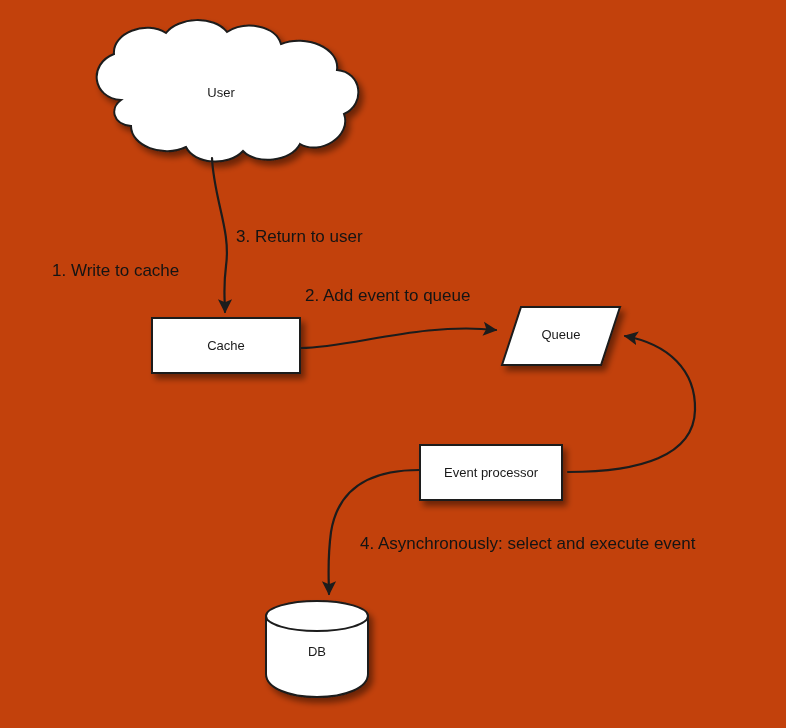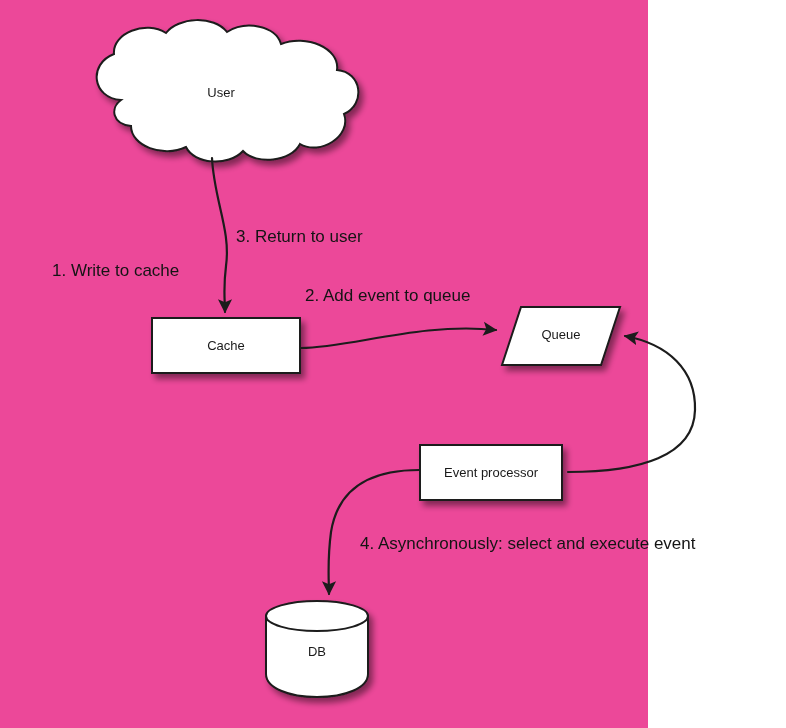--- a/index.html
+++ b/index.html
@@ -8,23 +8,23 @@
     background: #ffffff;
   }
   body {
     width: 786px;
     height: 728px;
     font-family: "Liberation Sans", sans-serif;
     overflow: hidden;
   }
   #canvas {
     position: relative;
-    width: 648px;
+    width: 786px;
     height: 728px;
-    background: #ec4899;
+    background: #c2410c;
   }
   #diagram-svg {
     position: absolute;
     top: 0;
     left: 0;
     width: 786px;
     height: 728px;
   }
   .node-label {
     font-family: "Liberation Sans", sans-serif;

